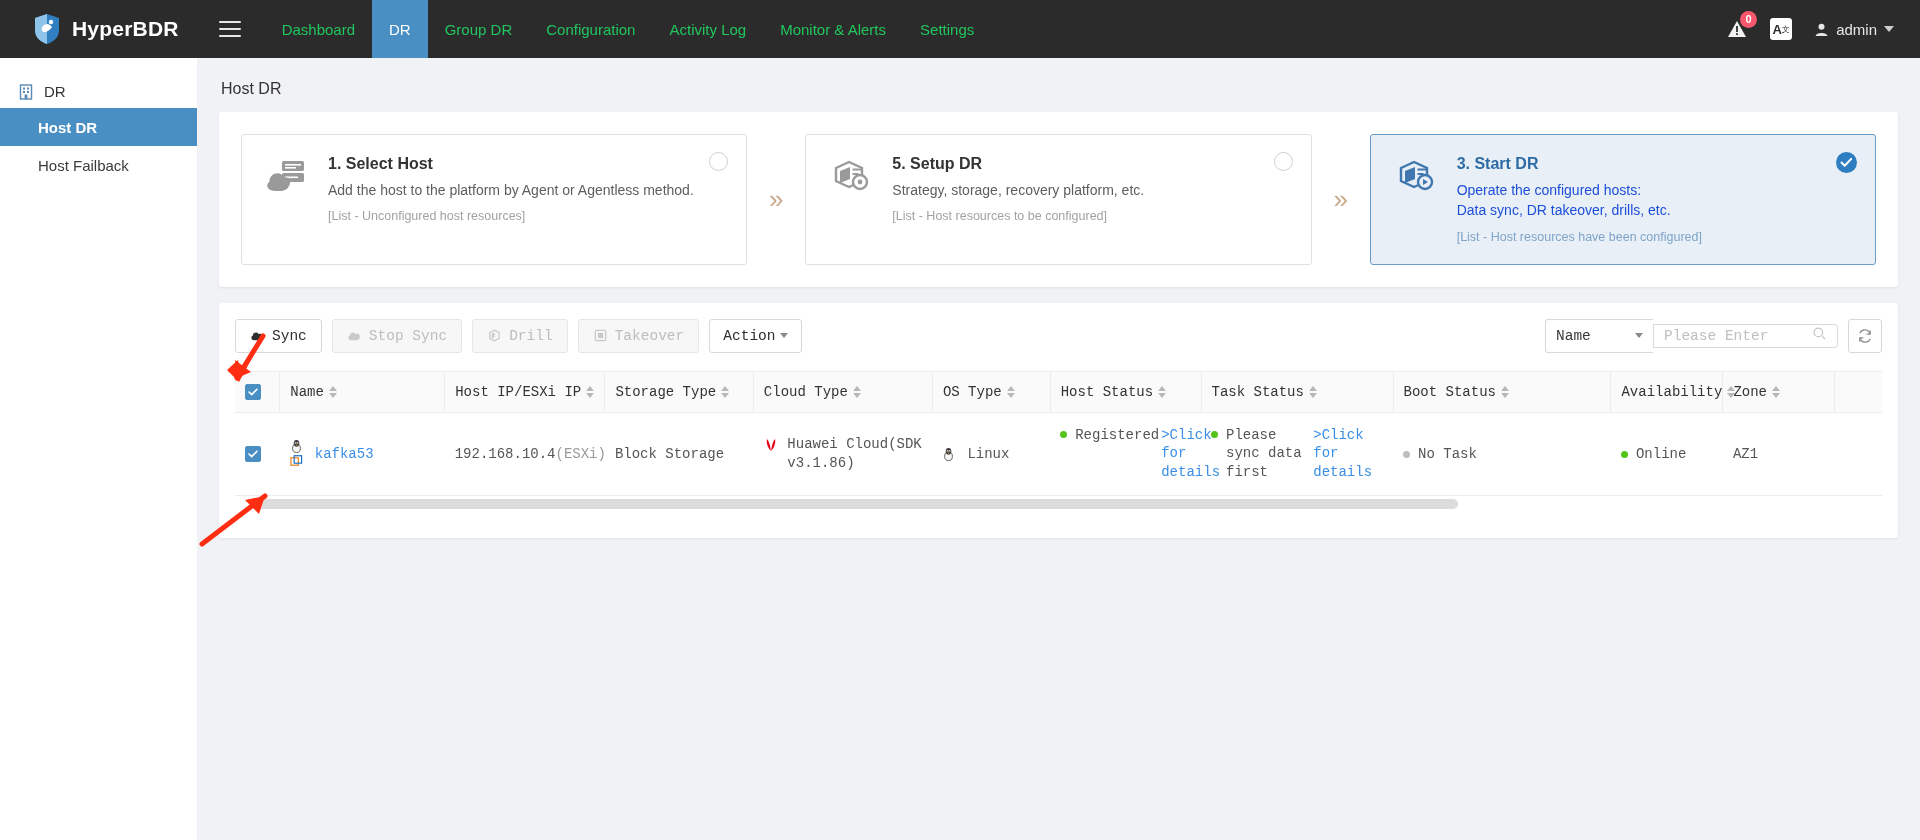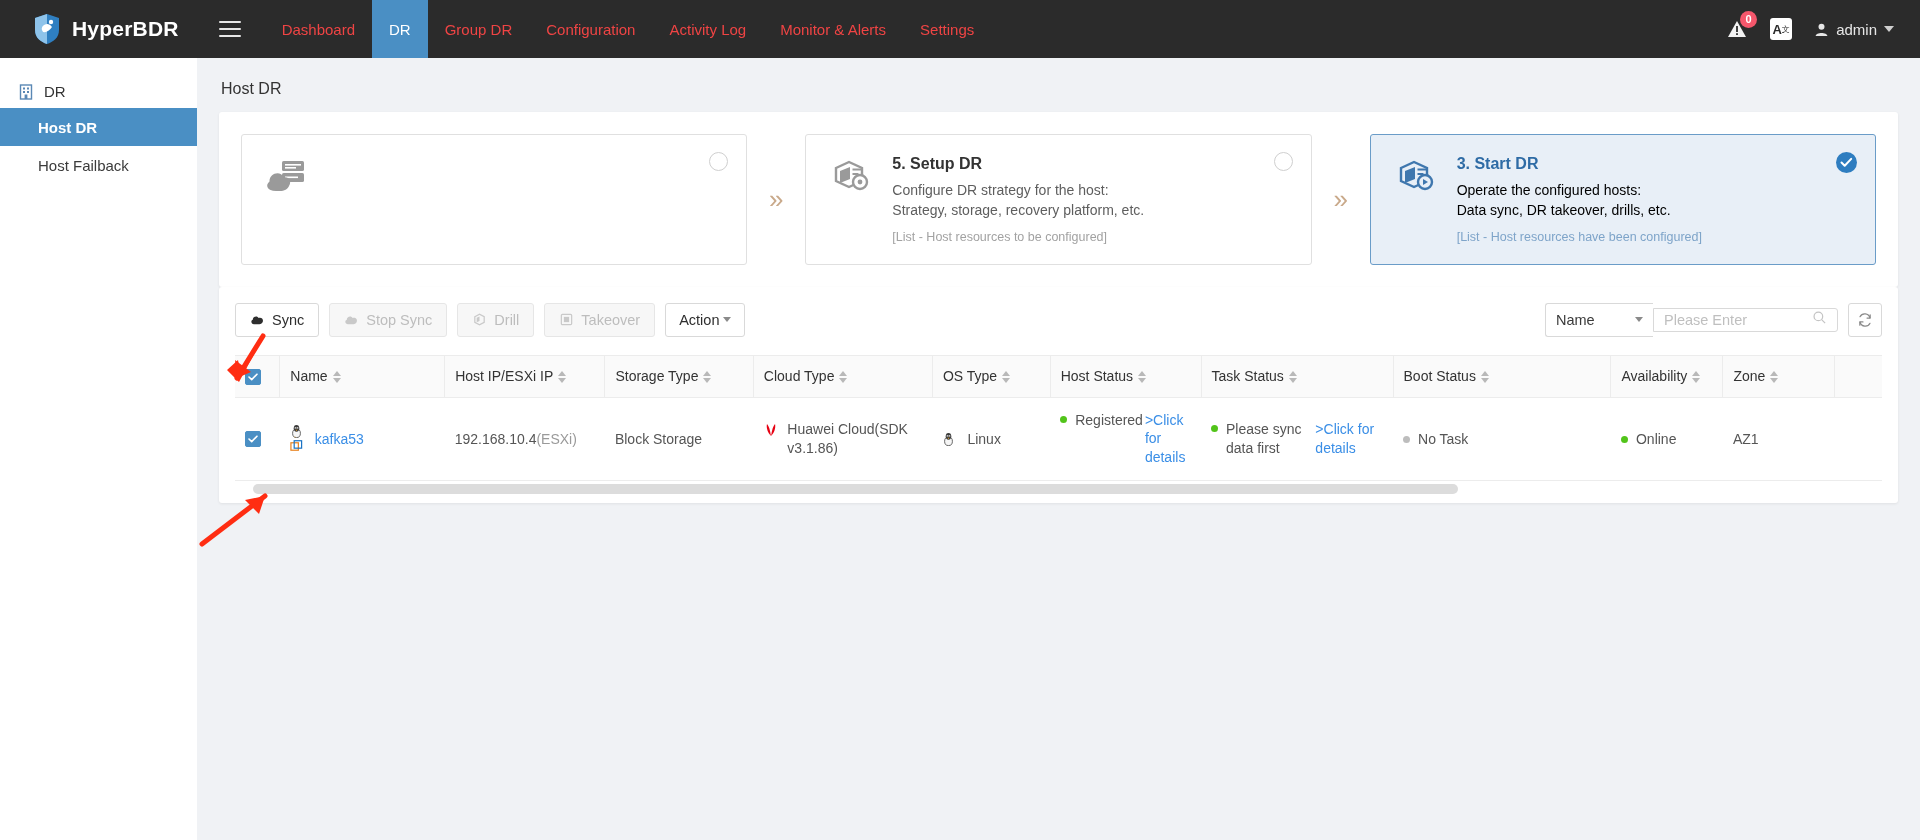--- a/index.html
+++ b/index.html
@@ -20,21 +20,21 @@
   .brand-logo { width: 30px; height: 32px; flex: 0 0 30px; }
   .brand-name { color: #fff; font-size: 21px; font-weight: bold; letter-spacing: .2px; }
 
   .hamburger { width: 22px; height: 16px; margin: 0 24px 0 16px; display: flex;
     flex-direction: column; justify-content: space-between; cursor: pointer; }
   .hamburger span { display:block; height: 2px; background: #e8e8e8; border-radius: 1px; }
 
   .nav-items { display: flex; align-items: stretch; height: 58px; }
   .nav-item {
     display: flex; align-items: center; padding: 0 17px;
-    color: #ef4444; font-size: 15px; cursor: pointer; white-space: nowrap;
+    color: #22c55e; font-size: 15px; cursor: pointer; white-space: nowrap;
   }
   .nav-item.active { background: #4a8fc4; color: #fff; }
 
   .topbar-right { margin-left: auto; display: flex; align-items: center; gap: 22px; padding-right: 26px; }
   .alert-wrap { position: relative; width: 22px; height: 22px; cursor: pointer; }
   .badge {
     position: absolute; top: -7px; right: -9px;
     min-width: 17px; height: 17px; padding: 0 4px;
     background: #f5576c; color: #fff; border-radius: 9px;
     font-size: 11px; line-height: 17px; text-align: center; font-weight: bold;
@@ -74,34 +74,34 @@
     flex: 1; border: 1px solid #e0e0e0; border-radius: 3px;
     padding: 20px 22px; display: flex; gap: 20px; position: relative; min-height: 124px;
   }
   .step.active { border-color: #6a9cc8; background: #e8eff7; }
   .step-icon { flex: 0 0 44px; color: #9a9a9a; padding-top: 4px; }
   .step.active .step-icon { color: #3f77ae; }
   .step-body { flex: 1; }
   .step-title { font-size: 16px; font-weight: bold; color: #333; margin-bottom: 7px; }
   .step.active .step-title { color: #2e6ba5; }
   .step-desc { font-size: 14px; color: #5e5e5e; line-height: 1.45; }
-  .step.active .step-desc { color: #000000; }
+  .step.active .step-desc { color: #1d4ed8; }
   .step-note { font-size: 12.5px; color: #a2a2a2; margin-top: 9px; }
   .step.active .step-note { color: #7ea4c9; }
   .step-mark { position: absolute; top: 17px; right: 18px; }
   .circle-empty { width: 19px; height: 19px; border: 1px solid #cfcfcf; border-radius: 50%; }
   .circle-check {
     width: 21px; height: 21px; border-radius: 50%; background: #2e7dc0;
     display: flex; align-items: center; justify-content: center;
   }
   .chev { flex: 0 0 58px; display: flex; align-items: center; justify-content: center;
     color: #c9a98a; font-size: 26px; }
 
   
-  .table-panel { margin-top: 0; padding: 16px 16px 8px 16px; }
+  .table-panel { margin-top: 16px; padding: 16px 16px 28px 16px; font-family: Liberation Mono, monospace; }
   .toolbar { display: flex; align-items: center; gap: 10px; }
   .btn {
     height: 34px; padding: 0 14px; border: 1px solid #d9d9d9; background: #fff;
     border-radius: 3px; font-size: 14.5px; color: #2e2e2e; cursor: pointer;
     display: inline-flex; align-items: center; gap: 7px; font-family: inherit;
   }
   .btn.disabled { color: #bdbdbd; background: #f7f7f7; border-color: #e6e6e6; cursor: default; }
   .btn .bicon { display: inline-flex; width: 15px; height: 15px; }
   .btn.action { gap: 4px; padding: 0 13px; }
   .chev-sm { width: 0; height: 0; border-left: 4.5px solid transparent;
@@ -264,41 +264,45 @@
         <div class="step-icon">
           <svg width="42" height="34" viewBox="0 0 42 34">
             <rect x="18" y="2" width="22" height="10" rx="1.6" fill="#9a9a9a"></rect>
             <rect x="21" y="5" width="16" height="1.6" fill="#fff"></rect>
             <rect x="21" y="8" width="11" height="1.6" fill="#fff"></rect>
             <rect x="18" y="14" width="22" height="9" rx="1.6" fill="#9a9a9a"></rect>
             <rect x="21" y="17.5" width="13" height="1.6" fill="#fff"></rect>
             <path d="M12 32 C3 32 1 26 5.5 22.5 C5 14 17 11 19.5 18.5 C25 17 28 23 25 27 C24 30 20 32 16 32 Z" fill="#9a9a9a"></path>
           </svg>
         </div>
+        <div class="step-body">
+          <div class="step-title">1. Select Host</div>
+          <div class="step-desc">Add the host to the platform by Agent or Agentless method.</div>
+          <div class="step-note">[List - Unconfigured host resources]</div>
+        </div>
         <div class="step-mark">
           <div class="circle-empty"></div>
         </div>
       </div>
 
       <div class="chev">»</div>
 
       <div class="step">
         <div class="step-icon">
           <svg width="42" height="34" viewBox="0 0 42 34">
             <path d="M8 9 L21 3 L34 9 L34 22 L21 28 L8 22 Z" fill="none" stroke="#9a9a9a" stroke-width="2.4"></path>
             <path d="M12 12 L22 8 L22 20 L12 24 Z" fill="#9a9a9a"></path>
             <rect x="24.5" y="9.5" width="9" height="2" fill="#9a9a9a"></rect>
             <rect x="24.5" y="14" width="6" height="2" fill="#9a9a9a"></rect>
             <circle cx="32" cy="23" r="7" fill="#fff" stroke="#9a9a9a" stroke-width="2.4"></circle>
             <circle cx="32" cy="23" r="2.4" fill="#9a9a9a"></circle>
           </svg>
         </div>
         <div class="step-body">
           <div class="step-title">5. Setup DR</div>
-          <div class="step-desc">Configure DR strategy for the host:</div>
           <div class="step-desc">Strategy, storage, recovery platform, etc.</div>
           <div class="step-note">[List - Host resources to be configured]</div>
         </div>
         <div class="step-mark">
           <div class="circle-empty"></div>
         </div>
       </div>
 
       <div class="chev">»</div>
 

